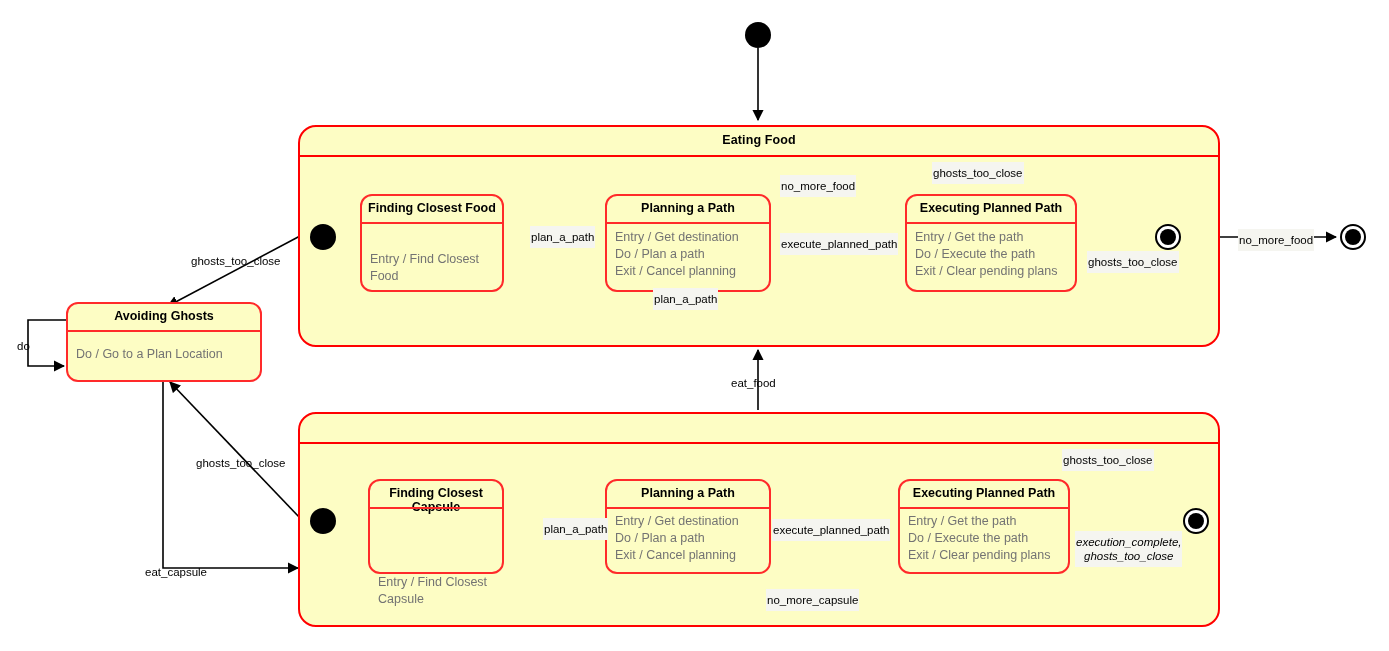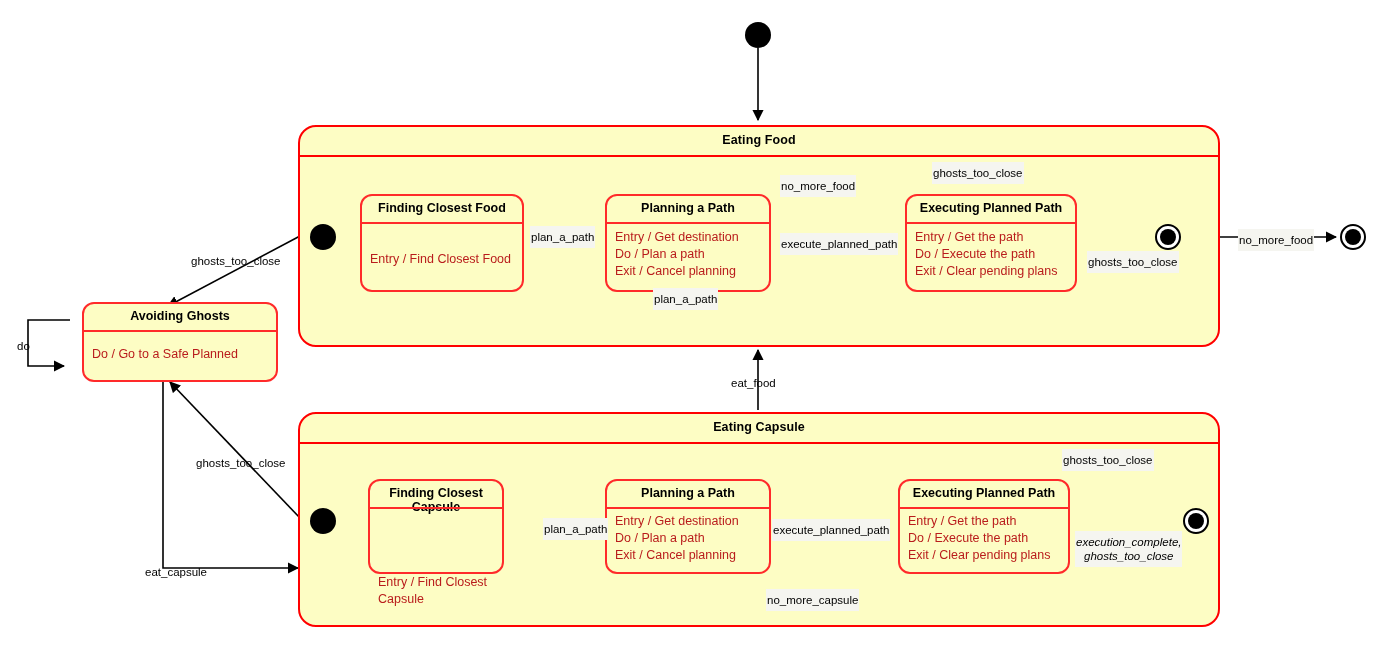--- a/index.html
+++ b/index.html
@@ -78,21 +78,21 @@
     top: 26px;
     height: 0;
     border-top: 2px solid #ff2a2a;
   }
   .state-body {
     position: absolute;
     left: 8px;
     right: 4px;
     top: 30px;
     font-size: 12.5px;
-    color: #b91c1c;
+    color: #737373;
     line-height: 17px;
     white-space: pre-line;
   }
   
   .initial-node {
     position: absolute;
     width: 26px;
     height: 26px;
     border-radius: 50%;
     background: #000000;
@@ -200,41 +200,41 @@
 
       <path d="M 1070 528 L 1182 528" marker-end="url(#arrowd)"></path>
     </g>
   </svg>
 
   <div class="initial-node" style="left:745px; top:22px;"></div>
 
   <div class="final-node" style="left:1340px; top:224px;"></div>
   <div class="edge-label" style="left:1238px; top:229px;">no_more_food</div>
 
-  <div class="state" style="left:66px; top:302px; width:196px; height:80px;margin-left:16px;">
+  <div class="state" style="left:66px; top:302px; width:196px; height:80px;">
     <div class="state-title">Avoiding Ghosts</div>
     <div class="state-divider"></div>
-    <div class="state-body" style="top:42px;">Do / Go to a Safe Planned</div>
+    <div class="state-body" style="top:42px;">Do / Go to a Plan Location</div>
   </div>
   <div class="edge-label nobg" style="left:16px; top:335px;">do</div>
   <div class="edge-label nobg" style="left:190px; top:250px;">ghosts_too_close</div>
   <div class="edge-label nobg" style="left:195px; top:452px;">ghosts_too_close</div>
   <div class="edge-label nobg" style="left:144px; top:561px;">eat_capsule</div>
   <div class="edge-label nobg" style="left:730px; top:372px;">eat_food</div>
 
   <div class="region" style="left:298px; top:125px; width:922px; height:222px;">
     <div class="region-title">Eating Food</div>
     <div class="region-divider"></div>
   </div>
 
   <div class="initial-node" style="left:310px; top:224px;"></div>
 
   <div class="final-node" style="left:1155px; top:224px;"></div>
 
-  <div class="state" style="left:360px; top:194px; width:164px; height:98px;">
+  <div class="state" style="left:360px; top:194px; width:144px; height:98px;">
     <div class="state-title">Finding Closest Food</div>
     <div class="state-divider"></div>
     <div class="state-body" style="top:55px;">Entry / Find Closest Food</div>
   </div>
 
   <div class="state" style="left:605px; top:194px; width:166px; height:98px;">
     <div class="state-title">Planning a Path</div>
     <div class="state-divider"></div>
     <div class="state-body" style="top:33px;">Entry / Get destination
 Do / Plan a path
@@ -250,21 +250,20 @@
   </div>
 
   <div class="edge-label" style="left:530px; top:226px;">plan_a_path</div>
   <div class="edge-label" style="left:780px; top:233px;">execute_planned_path</div>
   <div class="edge-label" style="left:780px; top:175px;">no_more_food</div>
   <div class="edge-label" style="left:932px; top:162px;">ghosts_too_close</div>
   <div class="edge-label" style="left:1087px; top:251px;">ghosts_too_close</div>
   <div class="edge-label" style="left:653px; top:288px;">plan_a_path</div>
 
   <div class="region" style="left:298px; top:412px; width:922px; height:215px;">
-    <div class="region-title">Eating Capsule</div>
     <div class="region-divider"></div>
   </div>
 
   <div class="initial-node" style="left:310px; top:508px;"></div>
 
   <div class="final-node" style="left:1183px; top:508px;"></div>
 
   <div class="state" style="left:368px; top:479px; width:136px; height:95px;">
     <div class="state-title">Finding Closest Capsule</div>
     <div class="state-divider"></div>

